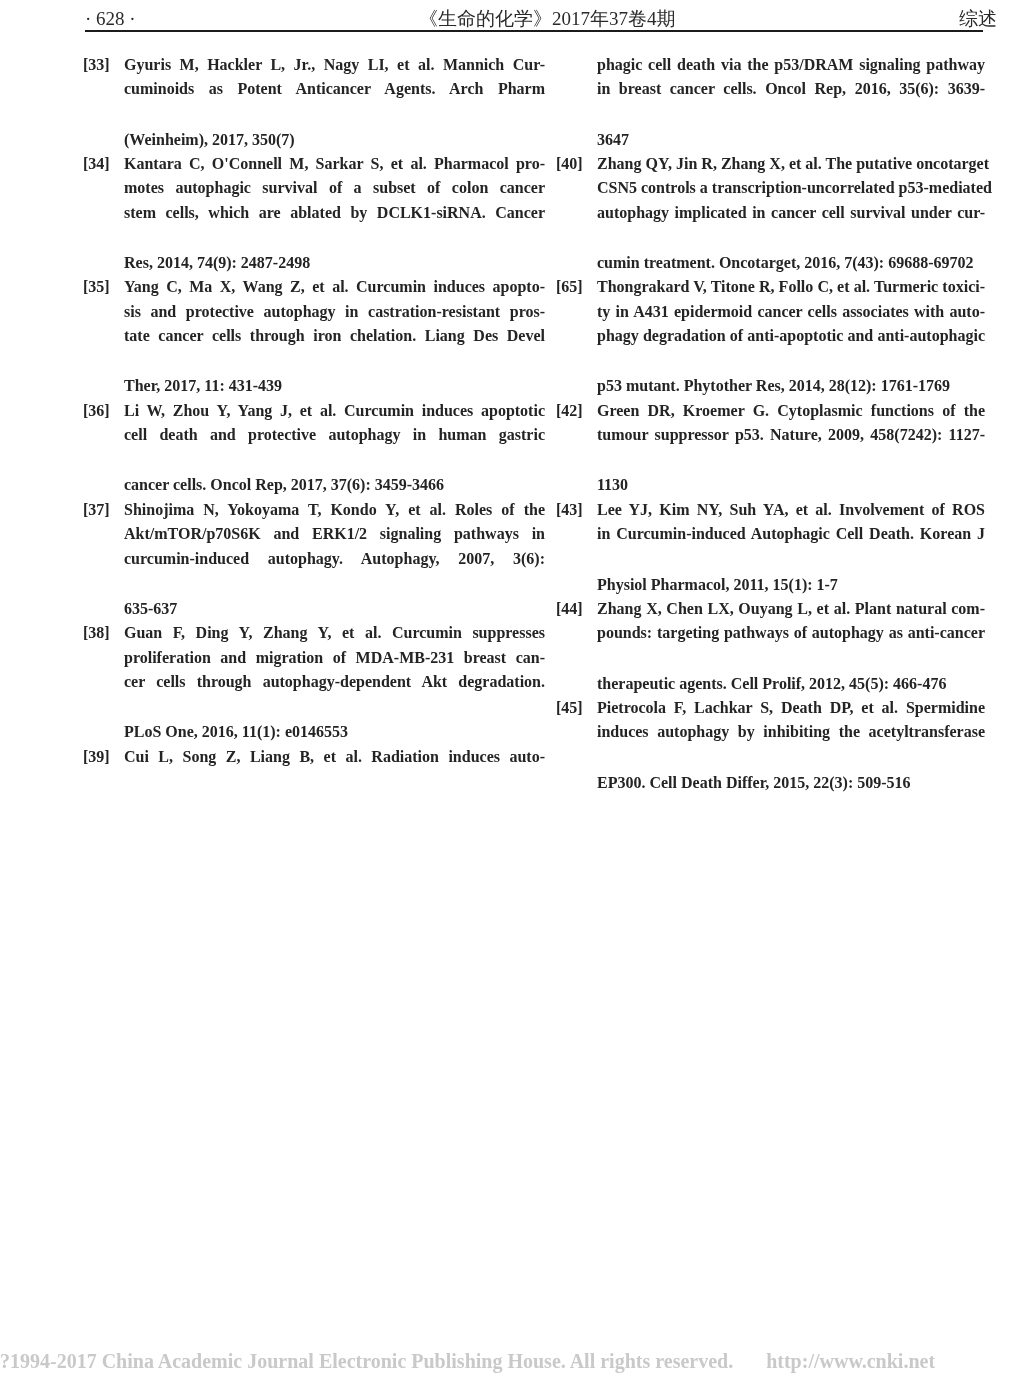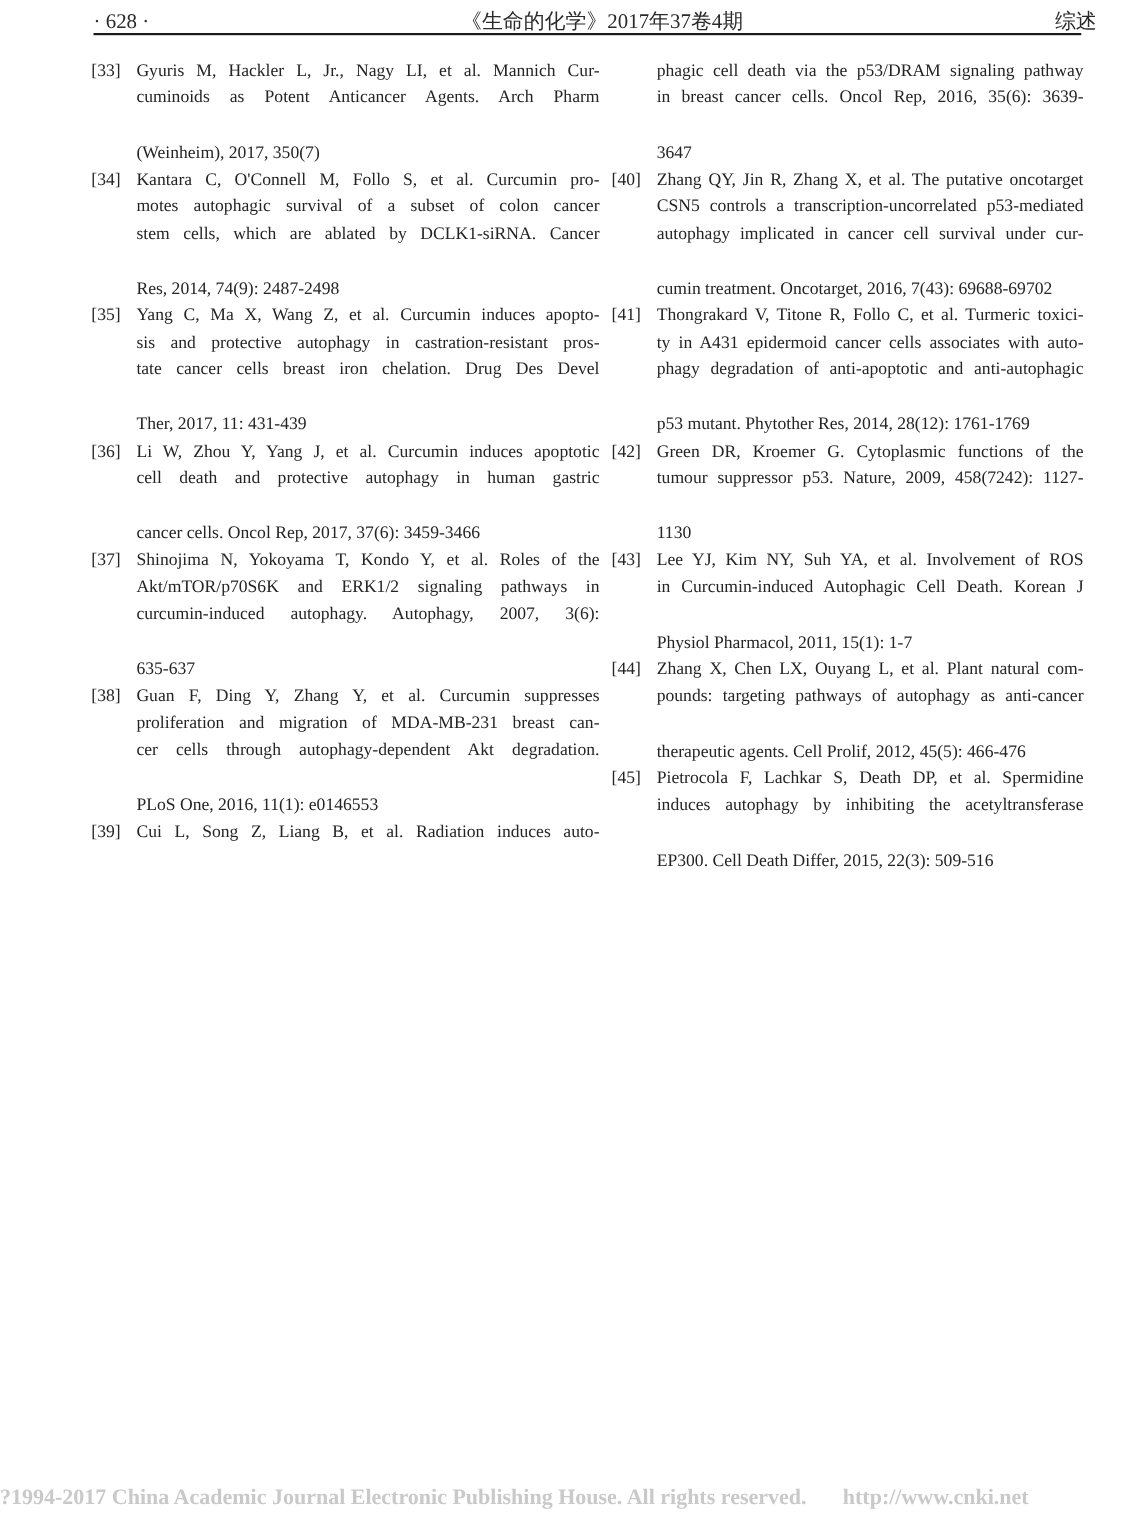--- a/index.html
+++ b/index.html
@@ -41,20 +41,21 @@
     top: 53px;
     font-size: 16px;
     line-height: 24.35px;
     color: #242424;
   }
   .col-left  { left: 83px;  width: 462px; }
   .col-right { left: 556px; width: 429px; }
   .ref {
     position: relative;
     padding-left: 41px;
+    font-weight: bold;
   }
   .ref-id {
     position: absolute;
     left: 0;
     top: 0;
   }
   .ref-line {
     text-align: justify;
     text-align-last: justify;
     white-space: nowrap;
@@ -88,30 +89,30 @@
 
 <div class="col col-left" id="col-left">
     <div class="ref">
       <span class="ref-id">[33]</span>
       <div class="ref-line">Gyuris M, Hackler L, Jr., Nagy LI, et al. Mannich Cur-</div>
       <div class="ref-line">cuminoids as Potent Anticancer Agents. Arch Pharm</div>
       <div class="ref-line last">(Weinheim), 2017, 350(7)</div>
     </div>
     <div class="ref">
       <span class="ref-id">[34]</span>
-      <div class="ref-line">Kantara C, O'Connell M, Follo S, et al. Curcumin pro-</div>
+      <div class="ref-line">Kantara C, O'Connell M, Sarkar S, et al. Pharmacol pro-</div>
       <div class="ref-line">motes autophagic survival of a subset of colon cancer</div>
       <div class="ref-line">stem cells, which are ablated by DCLK1-siRNA. Cancer</div>
       <div class="ref-line last">Res, 2014, 74(9): 2487-2498</div>
     </div>
     <div class="ref">
       <span class="ref-id">[35]</span>
       <div class="ref-line">Yang C, Ma X, Wang Z, et al. Curcumin induces apopto-</div>
       <div class="ref-line">sis and protective autophagy in castration-resistant pros-</div>
-      <div class="ref-line">tate cancer cells breast iron chelation. Drug Des Devel</div>
+      <div class="ref-line">tate cancer cells through iron chelation. Liang Des Devel</div>
       <div class="ref-line last">Ther, 2017, 11: 431-439</div>
     </div>
     <div class="ref">
       <span class="ref-id">[36]</span>
       <div class="ref-line">Li W, Zhou Y, Yang J, et al. Curcumin induces apoptotic</div>
       <div class="ref-line">cell death and protective autophagy in human gastric</div>
       <div class="ref-line last">cancer cells. Oncol Rep, 2017, 37(6): 3459-3466</div>
     </div>
     <div class="ref">
       <span class="ref-id">[37]</span>
@@ -139,21 +140,21 @@
       <div class="ref-line last">3647</div>
     </div>
     <div class="ref">
       <span class="ref-id">[40]</span>
       <div class="ref-line">Zhang QY, Jin R, Zhang X, et al. The putative oncotarget</div>
       <div class="ref-line">CSN5 controls a transcription-uncorrelated p53-mediated</div>
       <div class="ref-line">autophagy implicated in cancer cell survival under cur-</div>
       <div class="ref-line last">cumin treatment. Oncotarget, 2016, 7(43): 69688-69702</div>
     </div>
     <div class="ref">
-      <span class="ref-id">[41]</span>
+      <span class="ref-id">[65]</span>
       <div class="ref-line">Thongrakard V, Titone R, Follo C, et al. Turmeric toxici-</div>
       <div class="ref-line">ty in A431 epidermoid cancer cells associates with auto-</div>
       <div class="ref-line">phagy degradation of anti-apoptotic and anti-autophagic</div>
       <div class="ref-line last">p53 mutant. Phytother Res, 2014, 28(12): 1761-1769</div>
     </div>
     <div class="ref">
       <span class="ref-id">[42]</span>
       <div class="ref-line">Green DR, Kroemer G. Cytoplasmic functions of the</div>
       <div class="ref-line">tumour suppressor p53. Nature, 2009, 458(7242): 1127-</div>
       <div class="ref-line last">1130</div>

